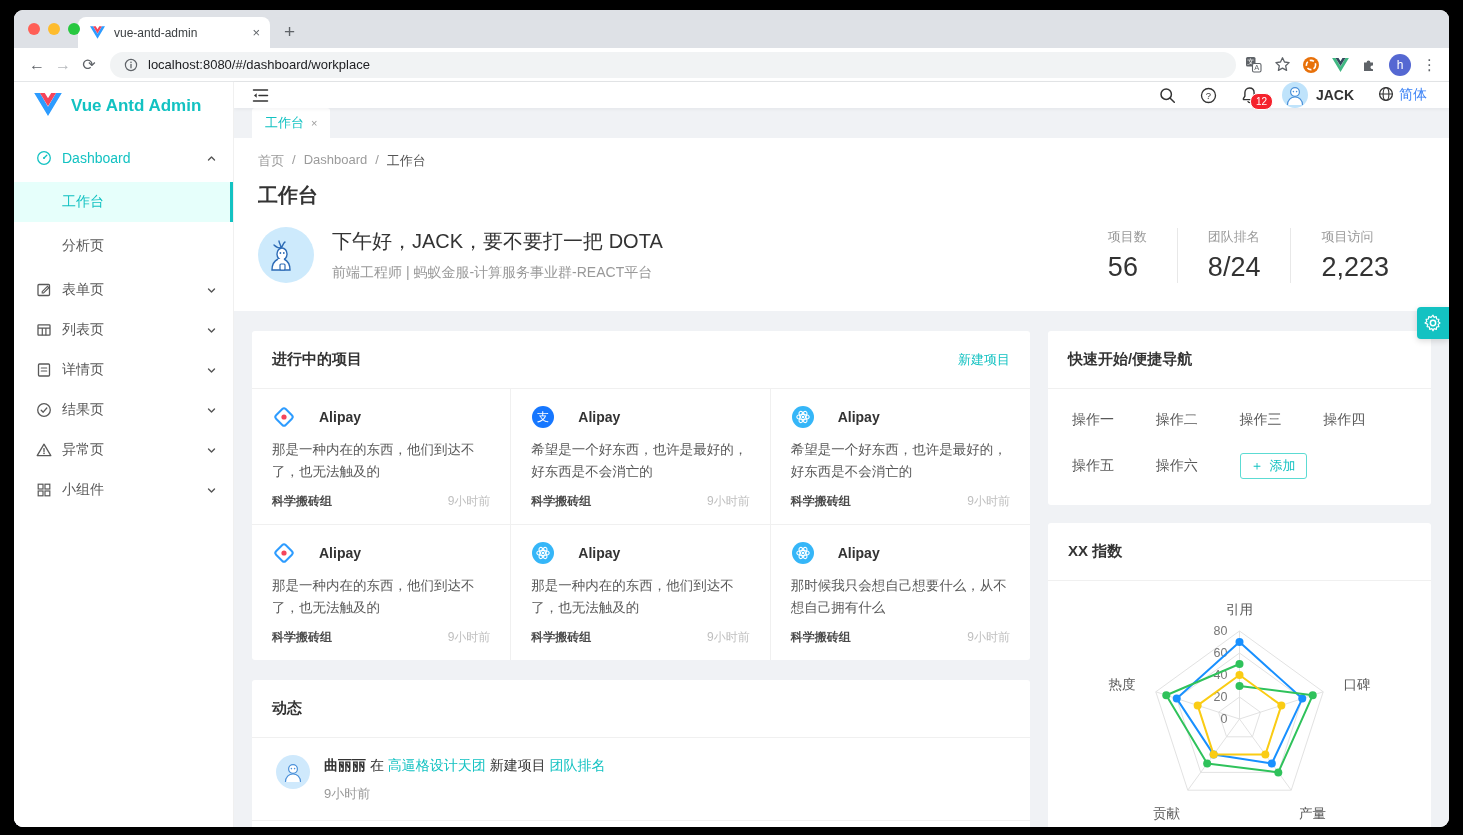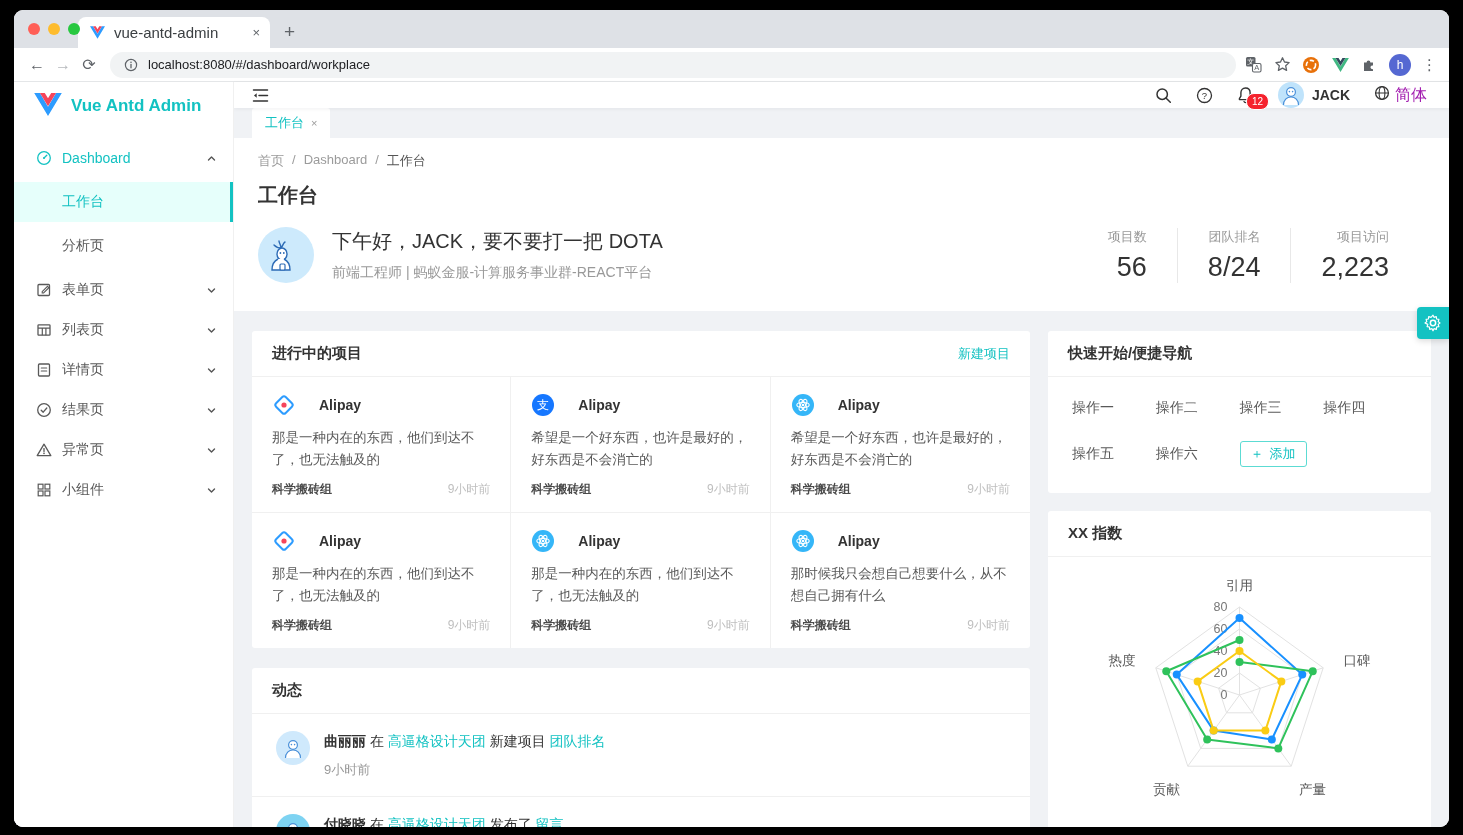--- a/index.html
+++ b/index.html
@@ -5,21 +5,21 @@
   * { box-sizing: border-box; margin: 0; padding: 0; }
   html,body { width:1463px; height:835px; background:#000; font-family:"Liberation Sans","DejaVu Sans",sans-serif; overflow:hidden; }
   .window { position:absolute; left:14px; top:10px; width:1435px; height:817px; border-radius:9px; overflow:hidden; background:#fff; }
 
   
   .tabstrip { position:relative; height:38px; background:#dee1e6; display:flex; align-items:flex-end; }
   .traffic { position:absolute; left:14px; top:13px; display:flex; gap:8px; }
   .traffic span { width:12px; height:12px; border-radius:50%; }
   .tl-close { background:#ff5f57; } .tl-min { background:#febc2e; } .tl-max { background:#28c840; }
   .browser-tab { margin-left:64px; width:192px; height:31px; background:#fff; border-radius:8px 8px 0 0; display:flex; align-items:center; padding:0 10px; gap:8px; }
-  .tab-title { flex:1; font-size:15px; color:#3c4043; white-space:nowrap; overflow:hidden; }
+  .tab-title { flex:1; font-size:12px; color:#3c4043; white-space:nowrap; overflow:hidden; }
   .tab-close { font-size:13px; color:#5f6368; cursor:pointer; }
   .newtab-btn { font-size:19px; color:#5f6368; margin:0 0 7px 14px; cursor:pointer; line-height:1; }
   .toolbar { height:34px; background:#fff; display:flex; align-items:center; padding:0 10px; border-bottom:1px solid #e4e6e8; }
   .nav-ic { width:26px; height:26px; display:flex; align-items:center; justify-content:center; color:#5f6368; font-size:16px; cursor:pointer; }
   .nav-ic.disabled { color:#b6b9bd; }
   .addr-bar { flex:1; height:26px; background:#f1f3f4; border-radius:13px; display:flex; align-items:center; padding:8px 12px; gap:8px; margin:0 8px; }
   .addr-url { font-size:13px; color:#202124; }
   .ext-row { display:flex; align-items:center; gap:11px; padding-right:2px; }
   .ext-ic { width:18px; height:18px; display:flex; align-items:center; justify-content:center; cursor:pointer; }
   .profile-chip { width:22px; height:22px; border-radius:50%; background:#5568d2; color:#fff; font-size:12px; display:flex; align-items:center; justify-content:center; cursor:pointer; }
@@ -39,45 +39,45 @@
   .submenu-item.active { background:#e6fffb; color:#13c2c2; border-right:3px solid #13c2c2; }
 
   .main { flex:1; min-width:0; display:flex; flex-direction:column; }
   .app-header { height:48px; background:#fff; display:flex; align-items:center; padding:0 22px 0 18px; box-shadow:0 1px 4px rgba(0,21,41,.06); position:relative; z-index:1; }
   .hdr-right { margin-left:auto; display:flex; align-items:center; gap:24px; }
   .hdr-ic { display:flex; align-items:center; color:#333; cursor:pointer; position:relative; }
   .badge { position:absolute; top:-9px; left:9px; background:#f5222d; color:#fff; font-size:10px; line-height:1; padding:3px 5px 2px; border-radius:8px; border:1px solid #fff;margin-top:16px; }
   .user-chip { display:flex; align-items:center; gap:8px; cursor:pointer; }
   .user-avatar { width:26px; height:26px; border-radius:50%; background:#bfe3fb; display:flex; align-items:center; justify-content:center; overflow:hidden; }
   .user-name { font-size:14px; color:#333; font-weight:600; }
-  .lang-chip { display:flex; gap:5px; font-size:16px; color:#a21caf; cursor:pointer; }
+  .lang-chip { display:flex; gap:5px; font-size:14px; color:#3b82f6; cursor:pointer; }
 
   .page-tabs { height:36px; display:flex; align-items:flex-end; padding:0 18px; }
   .tab-chip { height:30px; background:#fff; display:inline-flex; align-items:center; gap:7px; padding:0 13px; font-size:13px; color:#13c2c2; border-radius:3px 3px 0 0; cursor:pointer; }
   .tab-chip .chip-close { color:#9b9b9b; font-size:11px; }
 
   .page-header { background:#fff; padding:14px 24px 28px; }
   .breadcrumb { font-size:13px; color:#9b9b9b; display:flex; gap:8px; }
   .breadcrumb .crumb-last { color:#555; }
   .page-title { font-size:20px; font-weight:600; color:#333; margin:12px 0 18px; }
   .welcome-row { display:flex; align-items:center; }
   .welcome-avatar { width:56px; height:56px; border-radius:50%; background:#cdeafc; margin-right:18px; flex:none; overflow:hidden; display:flex; align-items:center; justify-content:center; }
   .greet-title { font-size:20px; color:#333; font-weight:500; margin-bottom:9px; }
   .greet-sub { font-size:14px; color:#999; }
   .stats { margin-left:auto; display:flex; margin-right:6px; }
-  .stat { padding:0 30px; text-align:right; }
+  .stat { padding:0 30px; text-align:left; }
   .stat + .stat { border-left:1px solid #e8e8e8; }
   .stat-label { font-size:13px; color:#999; margin-bottom:6px; }
   .stat-value { font-size:27px; color:#333; }
 
   .content { display:flex; gap:18px; padding:20px 18px; align-items:flex-start; }
   .col-left { flex:1; min-width:0; display:flex; flex-direction:column; gap:20px; }
   .col-right { width:383px; flex:none; display:flex; flex-direction:column; gap:18px; }
   .card { background:#fff; border-radius:3px; }
-  .card-head { display:flex; align-items:center; padding:0 20px; height:46px; border-bottom:1px solid #f0f0f0; font-size:15px; font-weight:700; color:#333;text-align:center; }
+  .card-head { display:flex; align-items:center; padding:0 20px; height:58px; border-bottom:1px solid #f0f0f0; font-size:15px; font-weight:700; color:#333;text-align:center; }
   .card-extra { margin-left:auto; font-size:13px; font-weight:400; color:#13c2c2; cursor:pointer; }
 
   .projects-grid { display:grid; grid-template-columns:1fr 1fr 1fr; }
   .project-tile { padding:16px 20px 14px; border-right:1px solid #f0f0f0; border-bottom:1px solid #f0f0f0; cursor:pointer; }
   .project-tile:nth-child(3n) { border-right:none; }
   .project-tile:nth-child(n+4) { border-bottom:none; }
   .pt-head { display:flex; align-items:center; gap:23px; margin-bottom:10px; }
   .pt-logo { width:24px; height:24px; display:flex; flex:none; }
   .pt-name { font-size:14px; font-weight:600; color:#333; }
   .pt-desc { font-size:13.5px; color:#595959; line-height:1.65; height:45px; overflow:hidden; margin-bottom:9px; }

